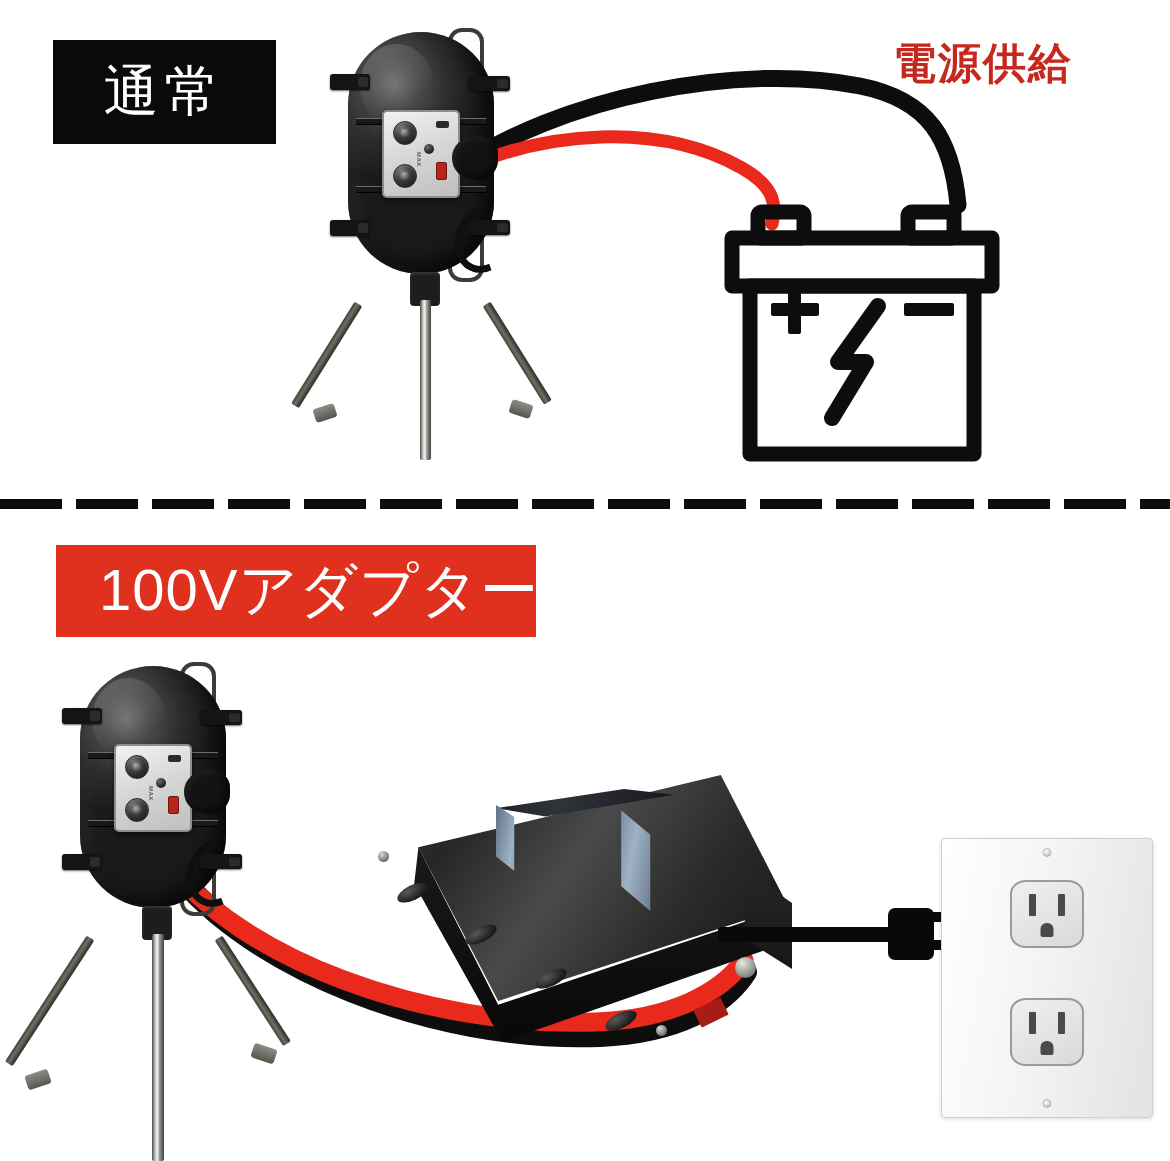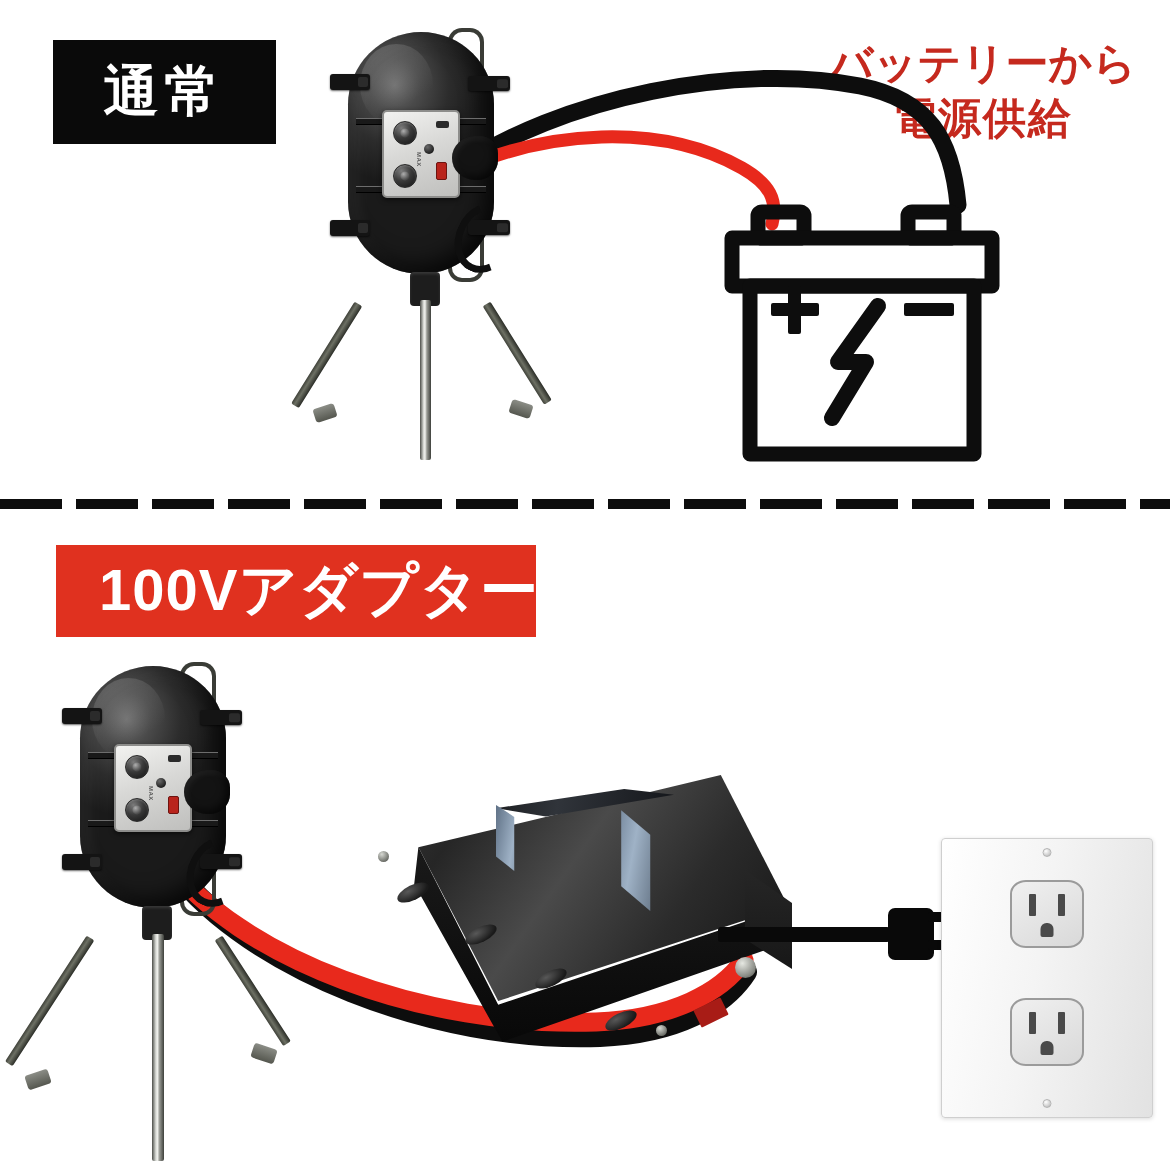--- a/index.html
+++ b/index.html
@@ -24,21 +24,21 @@
     position: absolute; left: 0; top: 2px; width: 1170px; height: 10px;
     background: repeating-linear-gradient(to right,
       #0d0d0d 0px, #0d0d0d 62px, #ffffff 62px, #ffffff 76px);
   }
 
   
   .badge {
     position: absolute;
     display: flex; align-items: center; justify-content: center;
     color: #ffffff;
-    font-weight: 700;
+    font-weight: 400;
     letter-spacing: 2px;
     white-space: nowrap;
   }
   #badge-normal {
     left: 53px; top: 40px; width: 223px; height: 104px;
     background: #0a0a0a;
     font-size: 55px;
     letter-spacing: 6px;
   }
   #badge-adapter {
@@ -247,21 +247,20 @@
 </head>
 <body>
 
 <div id="page">
 
   <div class="panel" id="panel-normal">
 
     <div class="badge" id="badge-normal">通常</div>
 
     <div class="callout" id="callout-battery">
-      <span class="line l1">バッテリーから</span>
       <span class="line l2">電源供給</span>
     </div>
 
     <svg class="cable-svg" width="1170" height="505" viewBox="0 0 1170 505">
       <path d="M452,172 C560,96 740,62 860,86 C930,100 952,140 958,205" stroke="#0d0d0d" stroke-width="17" fill="none" stroke-linecap="round"></path>
       <path d="M455,172 C545,130 660,122 742,168 C770,184 778,200 772,224" stroke="#e8291c" stroke-width="13" fill="none" stroke-linecap="round"></path>
     </svg>
 
     <div class="device" style="left:330px; top:24px; width:200px; height:260px;">
 

